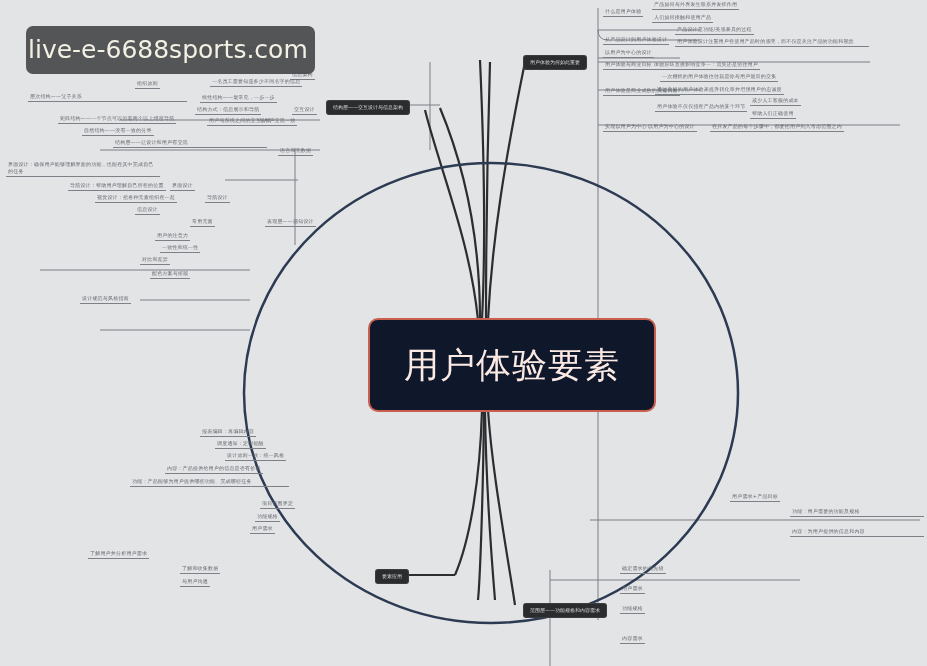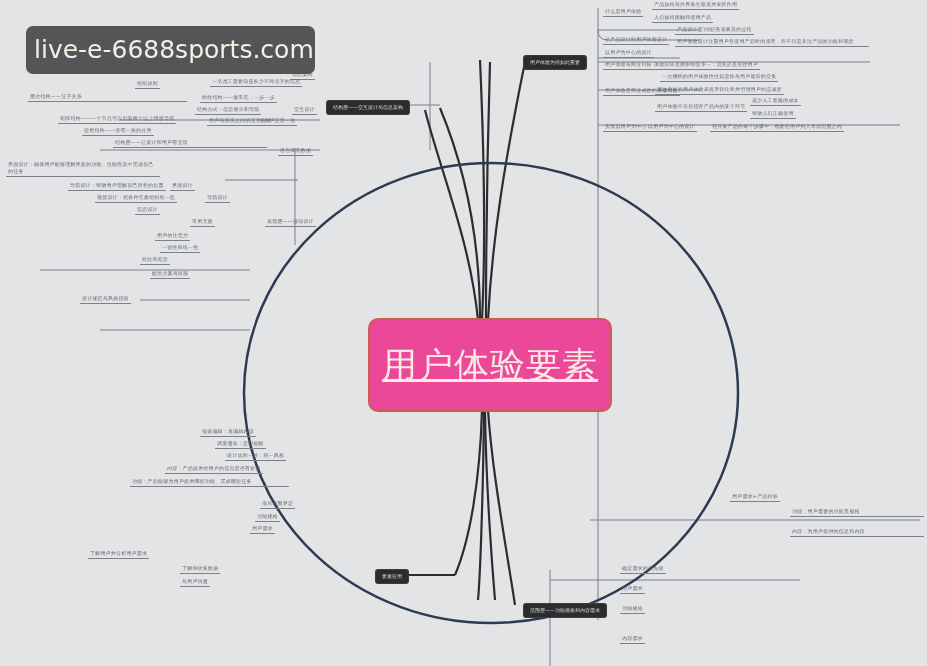--- a/index.html
+++ b/index.html
@@ -2,22 +2,22 @@
 <html><head>
 <meta charset="utf-8">
 <style>
   html,body{margin:0;padding:0;}
   body{width:927px;height:666px;overflow:hidden;background:#e3e4e6;position:relative;font-family:"DejaVu Sans",sans-serif;}
   .canvas{position:absolute;left:0;top:0;width:927px;height:666px;}
   svg.lines{position:absolute;left:0;top:0;}
   .leaf{position:absolute;font-size:5px;line-height:7px;color:#666a70;white-space:nowrap;border-bottom:1px solid #7d8187;padding:0 2px 1px 2px;letter-spacing:0.2px;}
   .leaf.wrap{white-space:normal;}
   .branch{position:absolute;background:#2b2c2e;color:#d8d8d8;font-size:5px;line-height:9px;padding:2px 6px;border-radius:2px;white-space:nowrap;box-shadow:0 0 0 1px #3c3d40;}
-  .center{position:absolute;left:370px;top:320px;width:240px;height:90px;background:#ec4899;border-radius:8px;display:flex;align-items:center;justify-content:center;color:#fbe9e4;font-size:35px;letter-spacing:1px;box-shadow:0 0 0 2px #c9604f;text-decoration:underline;}
-  .watermark{position:absolute;left:26px;top:26px;width:289px;height:48px;background:rgba(72,74,75,0.93);border-radius:7px;color:#f3f0e4;font-size:25px;line-height:48px;padding-left:8px;box-sizing:border-box;font-family:"DejaVu Sans",sans-serif;}
+  .center{position:absolute;left:370px;top:320px;width:284px;height:90px;background:#0f172a;border-radius:8px;display:flex;align-items:center;justify-content:center;color:#fbe9e4;font-size:35px;letter-spacing:1px;box-shadow:0 0 0 2px #c9604f;}
+  .watermark{position:absolute;left:26px;top:26px;width:289px;height:48px;background:rgba(72,74,75,0.93);border-radius:7px;color:#f3f0e4;font-size:25px;line-height:48px;padding-left:2px;box-sizing:border-box;font-family:"DejaVu Sans",sans-serif;}
 </style>
 </head>
 <body>
 
 <div class="canvas">
 
   <svg class="lines" width="927" height="666" viewBox="0 0 927 666">
 
     <g stroke="#7b7f86" stroke-width="1" fill="none">
       <path d="M598 8 V620"></path>

